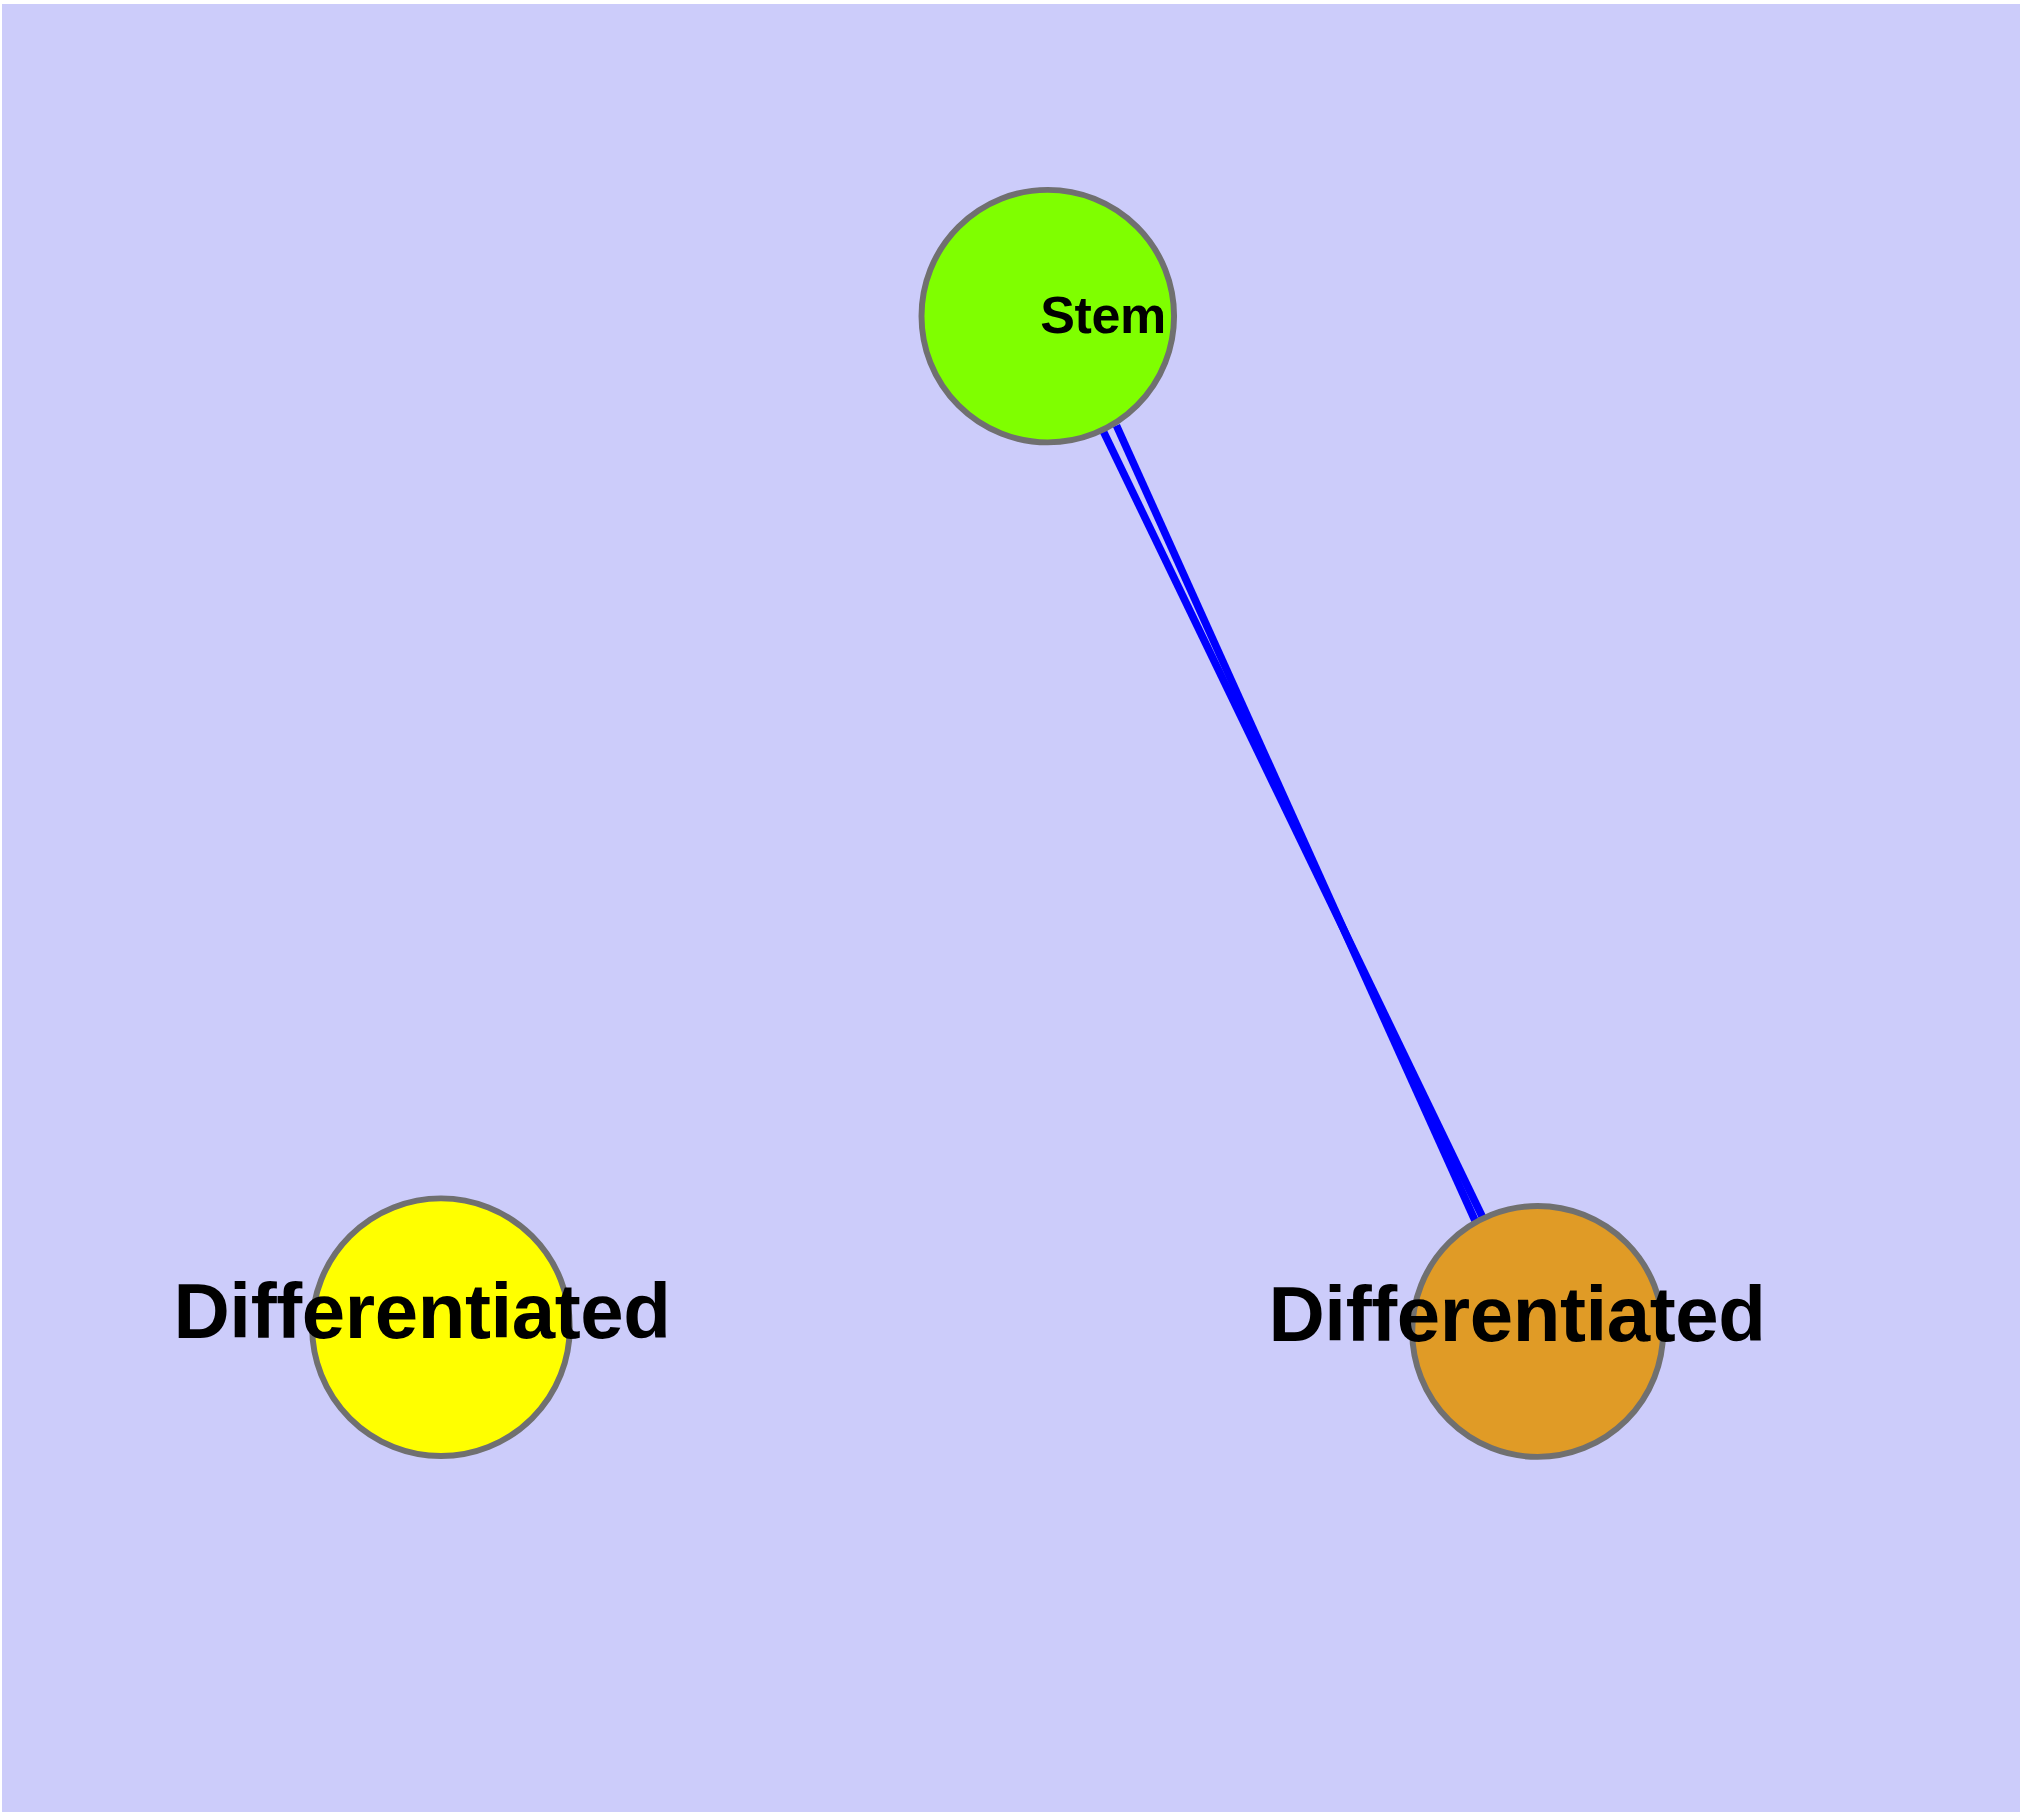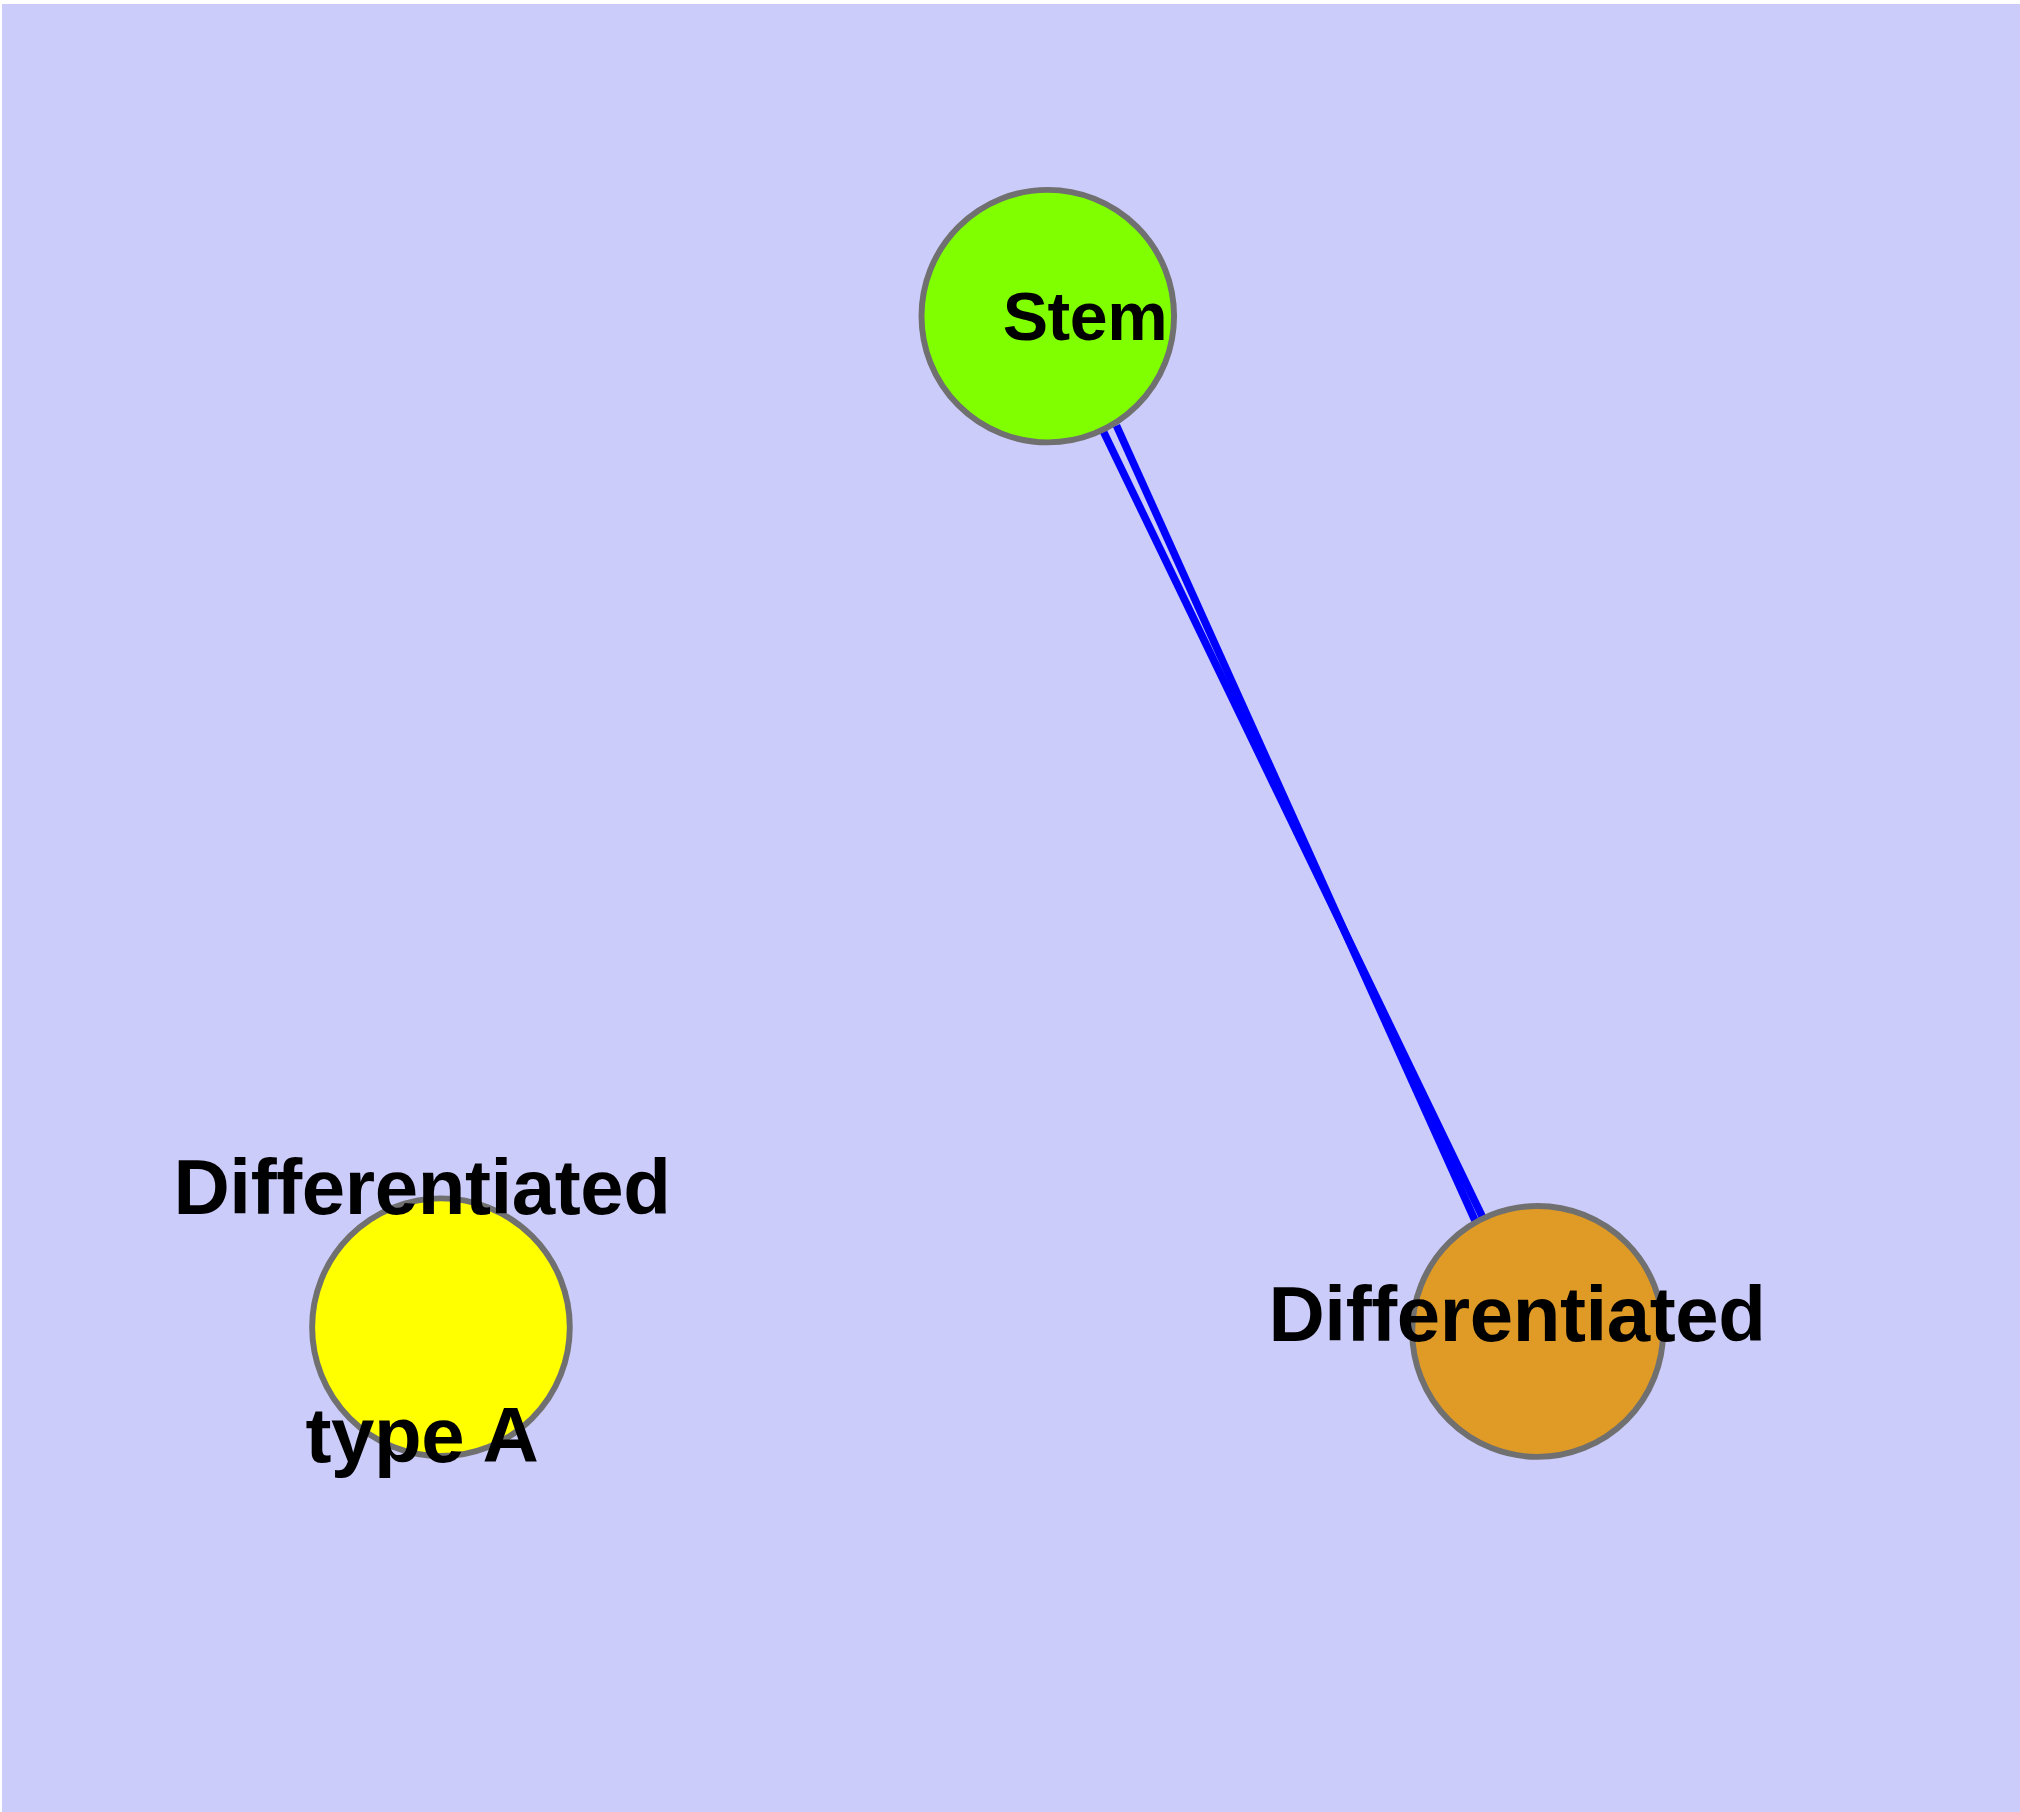--- a/index.html
+++ b/index.html
@@ -37,22 +37,22 @@
     color: #000000;
     font-weight: bold;
     text-align: center;
     white-space: pre;
     line-height: 1.06;
     letter-spacing: -0.4px;
     pointer-events: none;
     user-select: none;
   }
   #label-stem {
-    font-size: 68px;
-    left: 1048px;
+    font-size: 52px;
+    left: 1075px;
     top: 316px;
     transform: translate(-50%, -50%);
   }
   #label-diff-a {
     font-size: 78px;
     left: 422px;
     top: 1312px;
     transform: translate(-50%, -50%);
   }
   #label-diff-b {
@@ -82,21 +82,20 @@
       <circle cx="1814" cy="1571" r="148" fill="#e09b26" stroke="#707070" stroke-width="7"></circle>
     </g>
   </svg>
 
   <div class="node-label" id="label-stem">
     <span>Stem</span>
   </div>
 
   <div class="node-label" id="label-diff-a">
     <div>Differentiated</div>
-    <div>type A</div>
   </div>
 
   <div class="node-label" id="label-diff-b">
     <div>Differentiated</div>
   </div>
 
 </div>
 
 
 </body></html>

